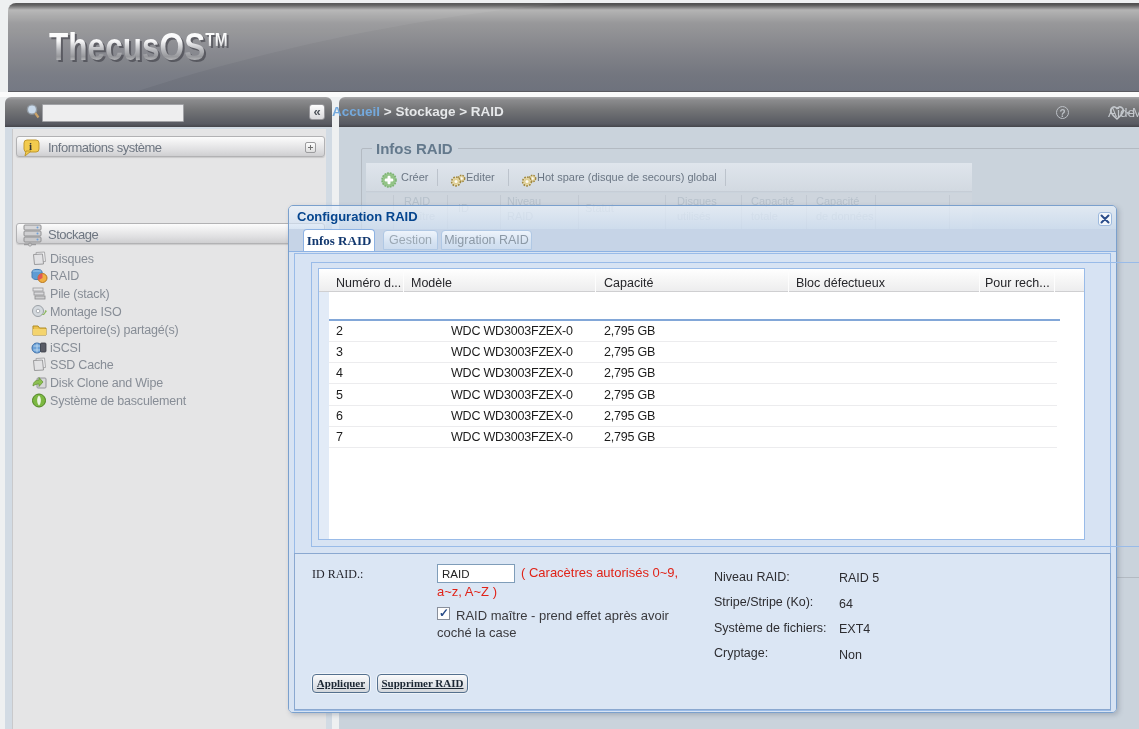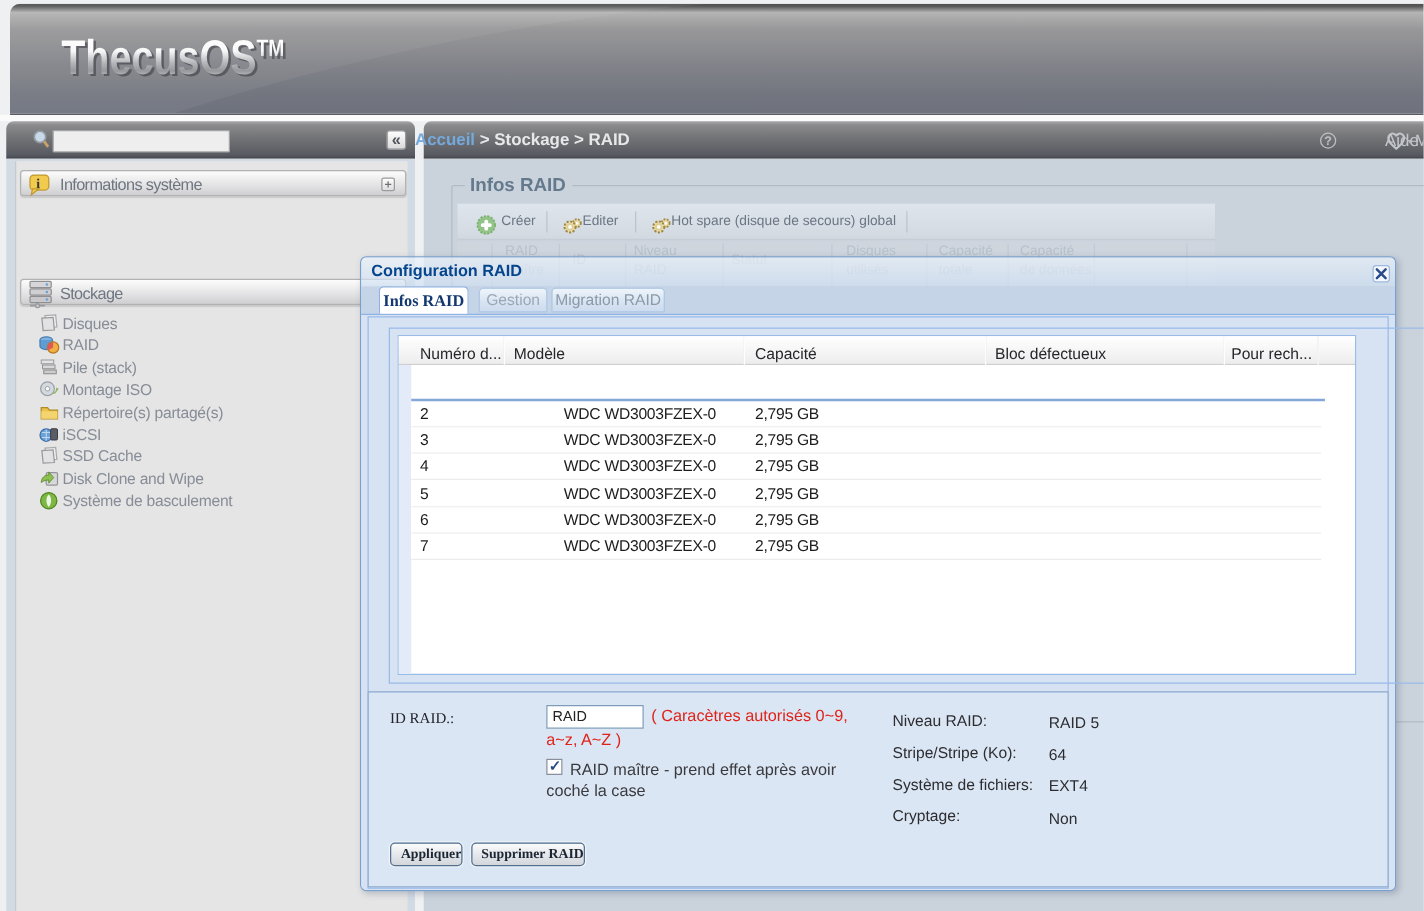--- a/index.html
+++ b/index.html
@@ -108,22 +108,22 @@
 #red2 { left:142px; top:30px; }
 #cbx { position:absolute; left:142px; top:53px; width:13px; height:13px; border:1px solid #888f9b; background:#fdfdfd; }
 #cbx:before { content:"\2713"; position:absolute; left:1px; top:-2px; font-size:12px; font-weight:bold; color:#264a86; }
 .cbt { position:absolute; font-size:13px; color:#3a3a3e; white-space:nowrap; }
 #cbt1 { left:161px; top:54px; }
 #cbt2 { left:142px; top:71px; }
 .rlab { position:absolute; left:419px; font-size:12.5px; color:#2d2d31; white-space:nowrap;text-align:center; }
 .rval { position:absolute; left:544px; font-size:12.5px; color:#2d2d31; white-space:nowrap; }
 .btn { position:absolute; top:120px; height:19px; white-space:nowrap; border:1px solid #54708e; border-radius:4px;
   background:linear-gradient(180deg,#fbfbfb,#e3e6ea 55%,#d3d7dc); font-family:"Liberation Serif",serif;
-  font-size:11px; font-weight:bold; color:#1c2733; text-align:right; line-height:17px;
-  box-shadow:0 0 0 1px #eef3f8; }
+  font-size:11px; font-weight:bold; color:#1c2733; text-align:center; line-height:17px;
+  box-shadow:0 0 0 1px #eef3f8;text-decoration:underline; }
 #btn1 { left:17px; width:58px; }
 #btn2 { left:82px; width:91px; }
 
 
 #crumb { left:332px; top:104px; font-size:13.5px; font-weight:bold; color:#e6e8ea; }
 #crumb .home { color:#74a9dd; }
 #aide { left:1073px; top:105px; font-size:13.5px; color:#c3c7cc;margin-left:35px; }
 #helpcirc { left:1056px; top:106px; width:13px; height:13px; border:1.5px solid #bcc0c6; border-radius:50%;
   color:#bcc0c6; font-size:10px; font-weight:bold; text-align:center; line-height:13px; }
 </style>

